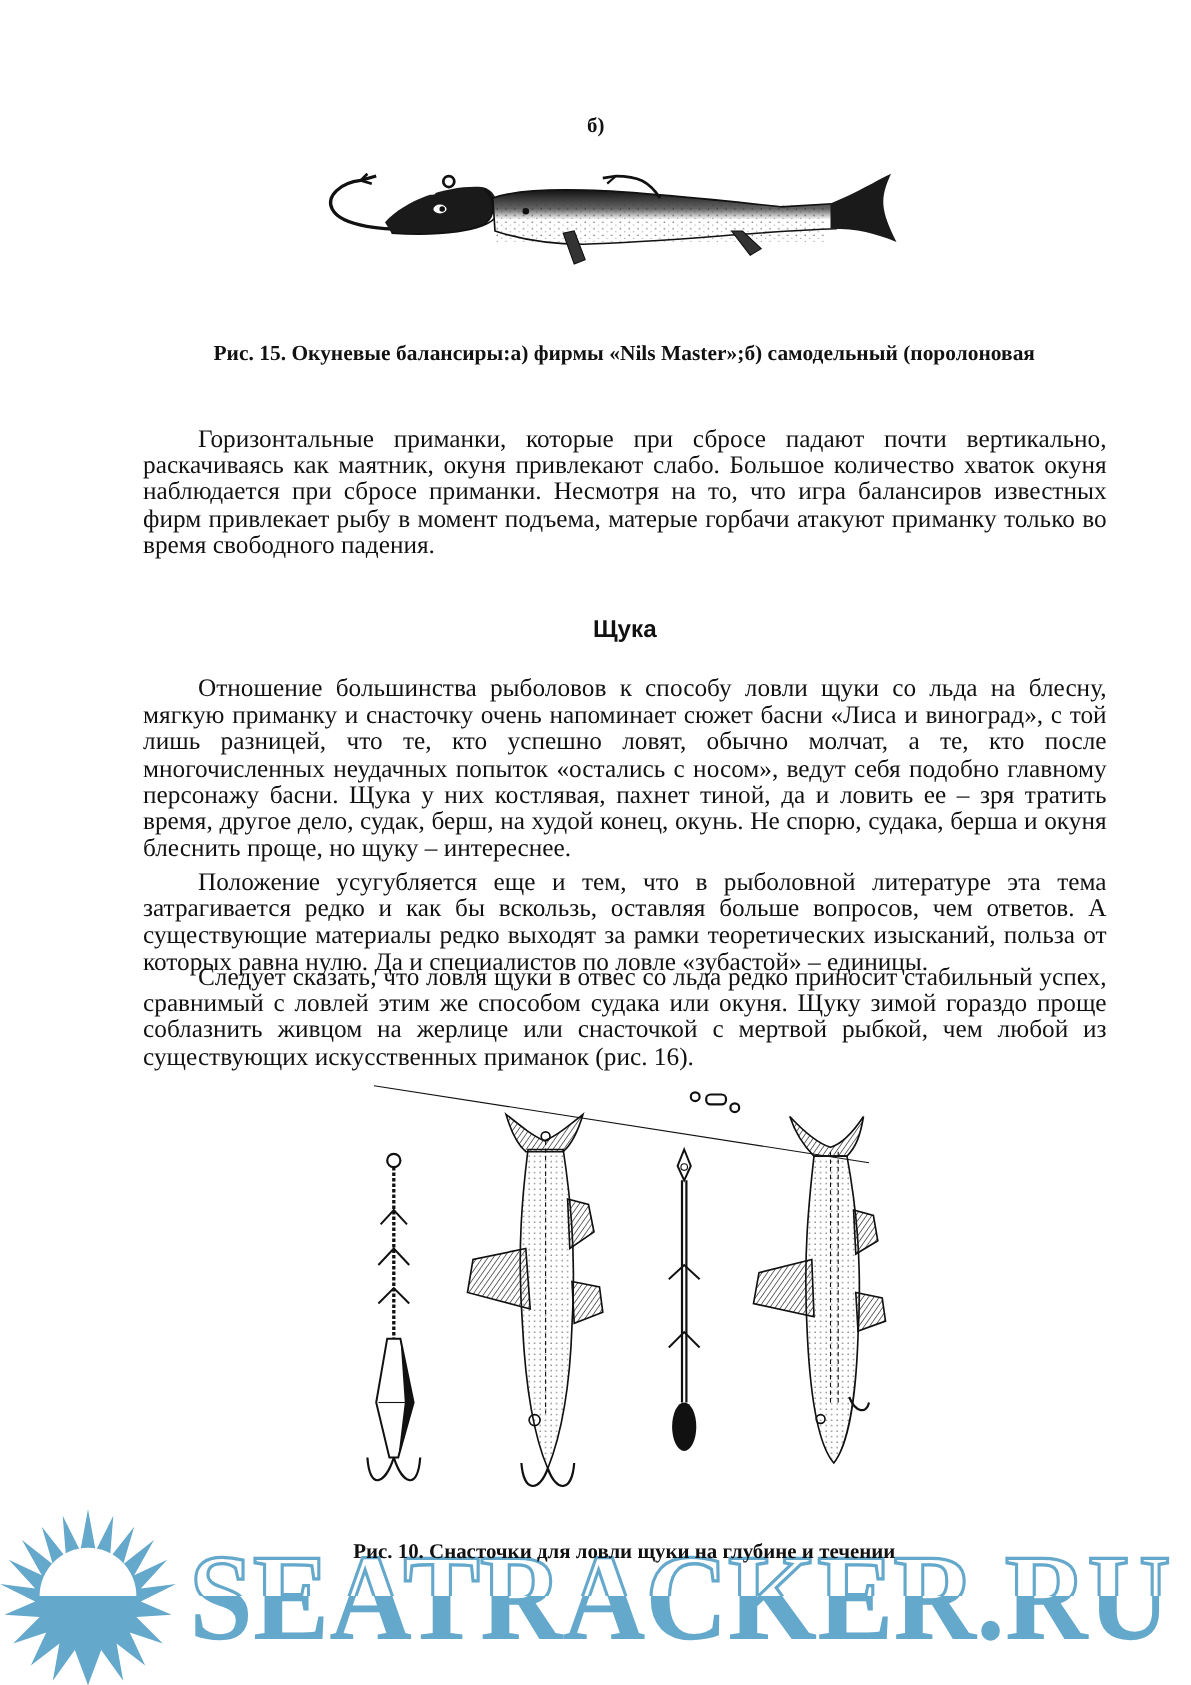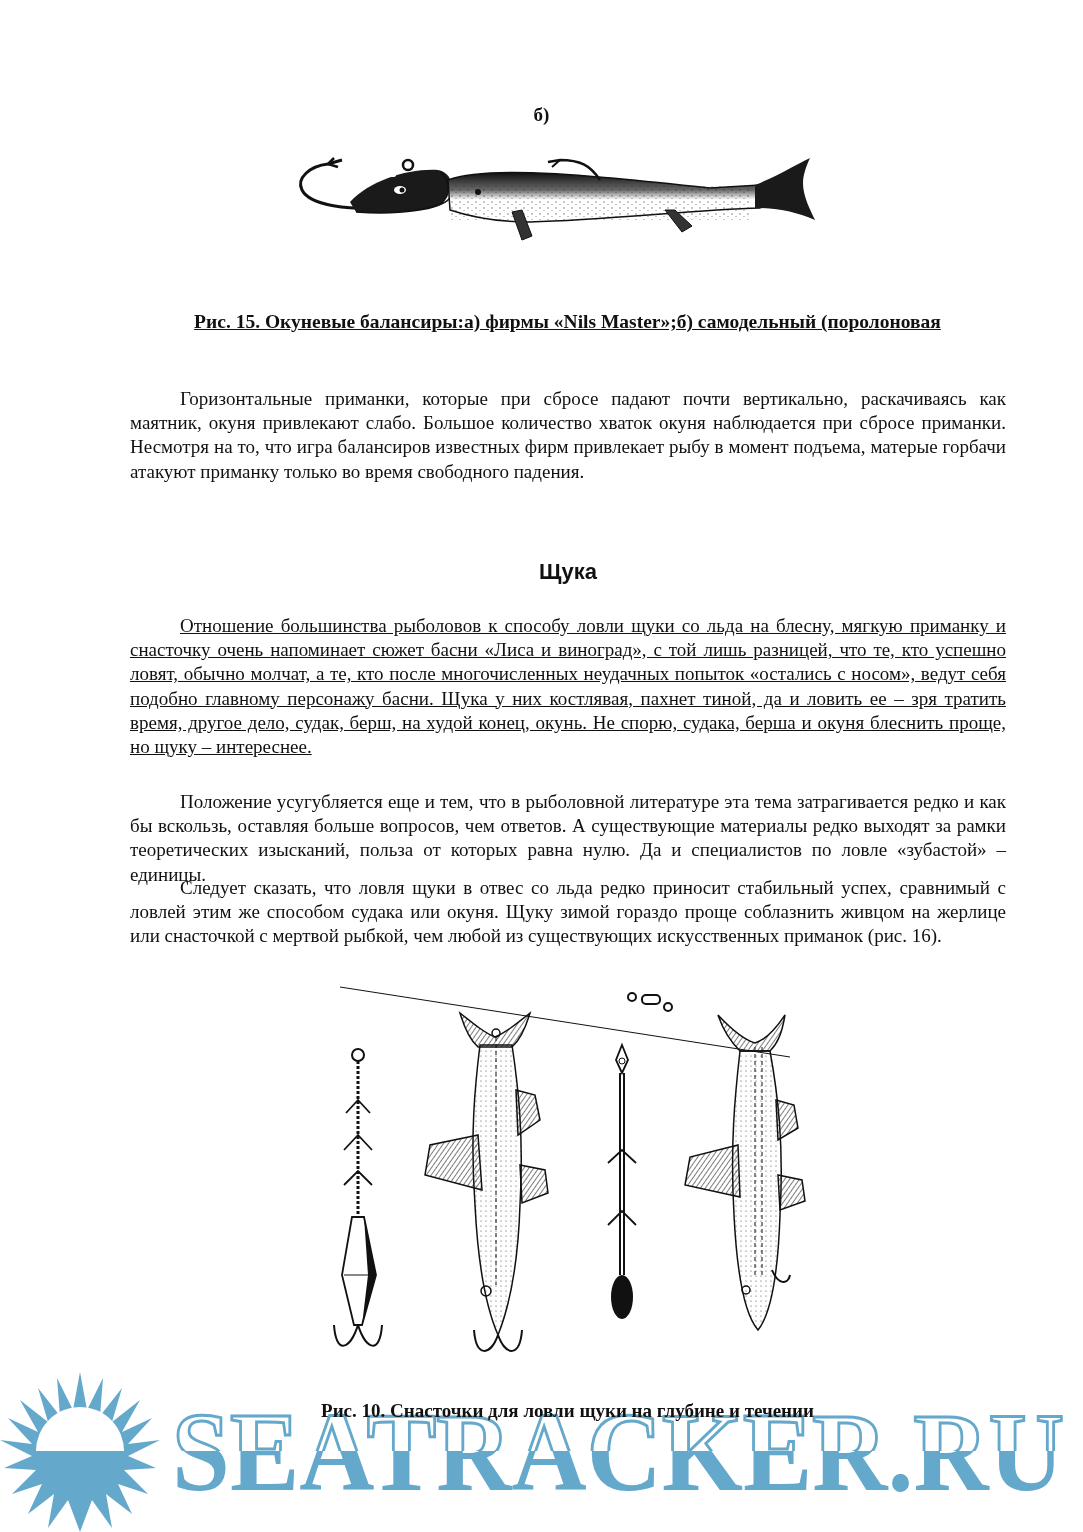--- a/index.html
+++ b/index.html
@@ -7,27 +7,27 @@
          font-family: "Liberation Serif", "DejaVu Serif", serif; color: #111; }
   .page { position: absolute; left: 0; top: 0; width: 1083px; height: 1532px; }
 
   .fig-label { position: absolute; left: 0; width: 1083px; top: 104px; text-align: center;
                font-weight: bold; font-size: 19px; }
 
   .fig15-art { position: absolute; left: 290px; top: 140px; width: 540px; height: 110px; }
 
   .caption { position: absolute; left: 130px; width: 875px; text-align: center;
              font-weight: bold; font-size: 19.5px; line-height: 25px; }
-  .caption15 { top: 309px; text-decoration: underline; }
+  .caption15 { top: 309px; }
   .caption16 { top: 1398px; z-index: 3; font-size: 19px; }
 
-  .para { position: absolute; left: 130px; width: 876px; font-size: 19px; line-height: 24.2px;
+  .para { position: absolute; left: 130px; width: 876px; font-size: 23px; line-height: 24.2px;
           text-align: justify; text-indent: 50px; margin: 0; }
   .p1 { top: 387px; }
-  .p2 { top: 614px; text-decoration: underline; }
+  .p2 { top: 614px; }
   .p3 { top: 790px; }
   .p4 { top: 876px; }
 
   .heading { position: absolute; left: 0; width: 1136px; top: 559px; text-align: center;
              font-family: "Liberation Sans", "DejaVu Sans", sans-serif; font-weight: bold; font-size: 22px; }
 
   .fig16-art { position: absolute; left: 300px; top: 985px; width: 580px; height: 385px; }
 
   .watermark { position: absolute; left: 0; top: 1370px; width: 1083px; height: 162px; z-index: 2; pointer-events: none; }
 </style>

